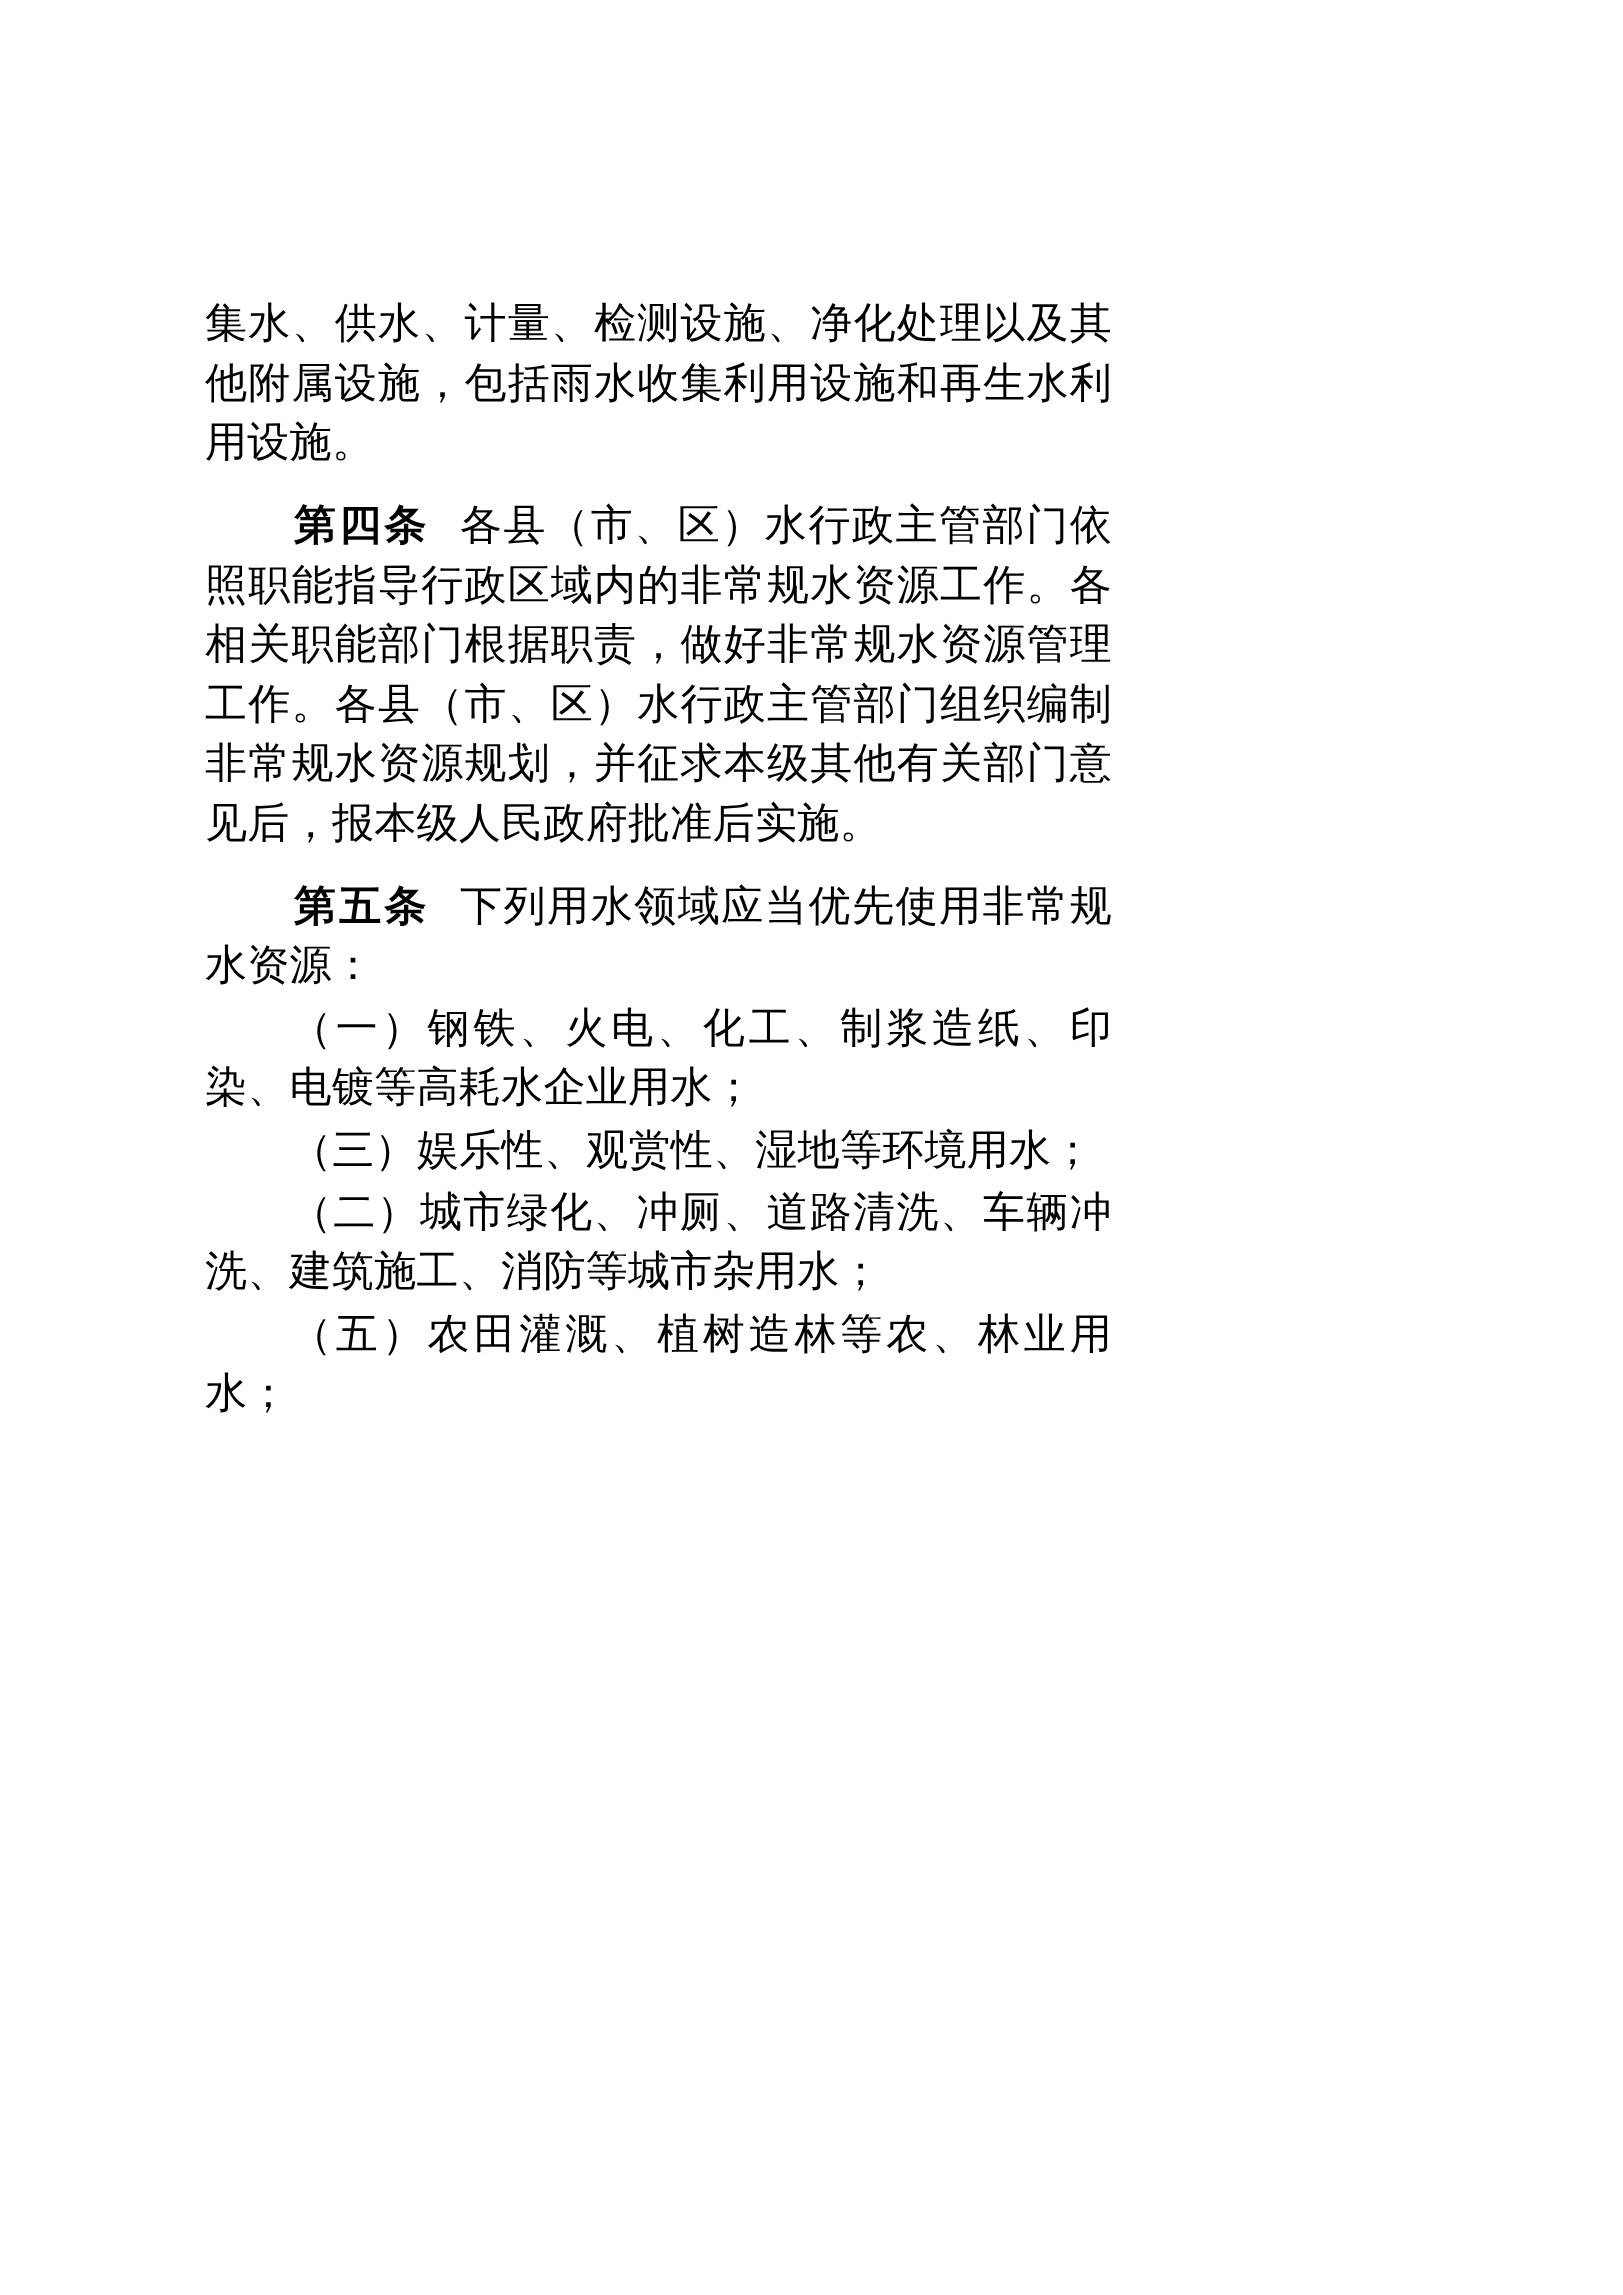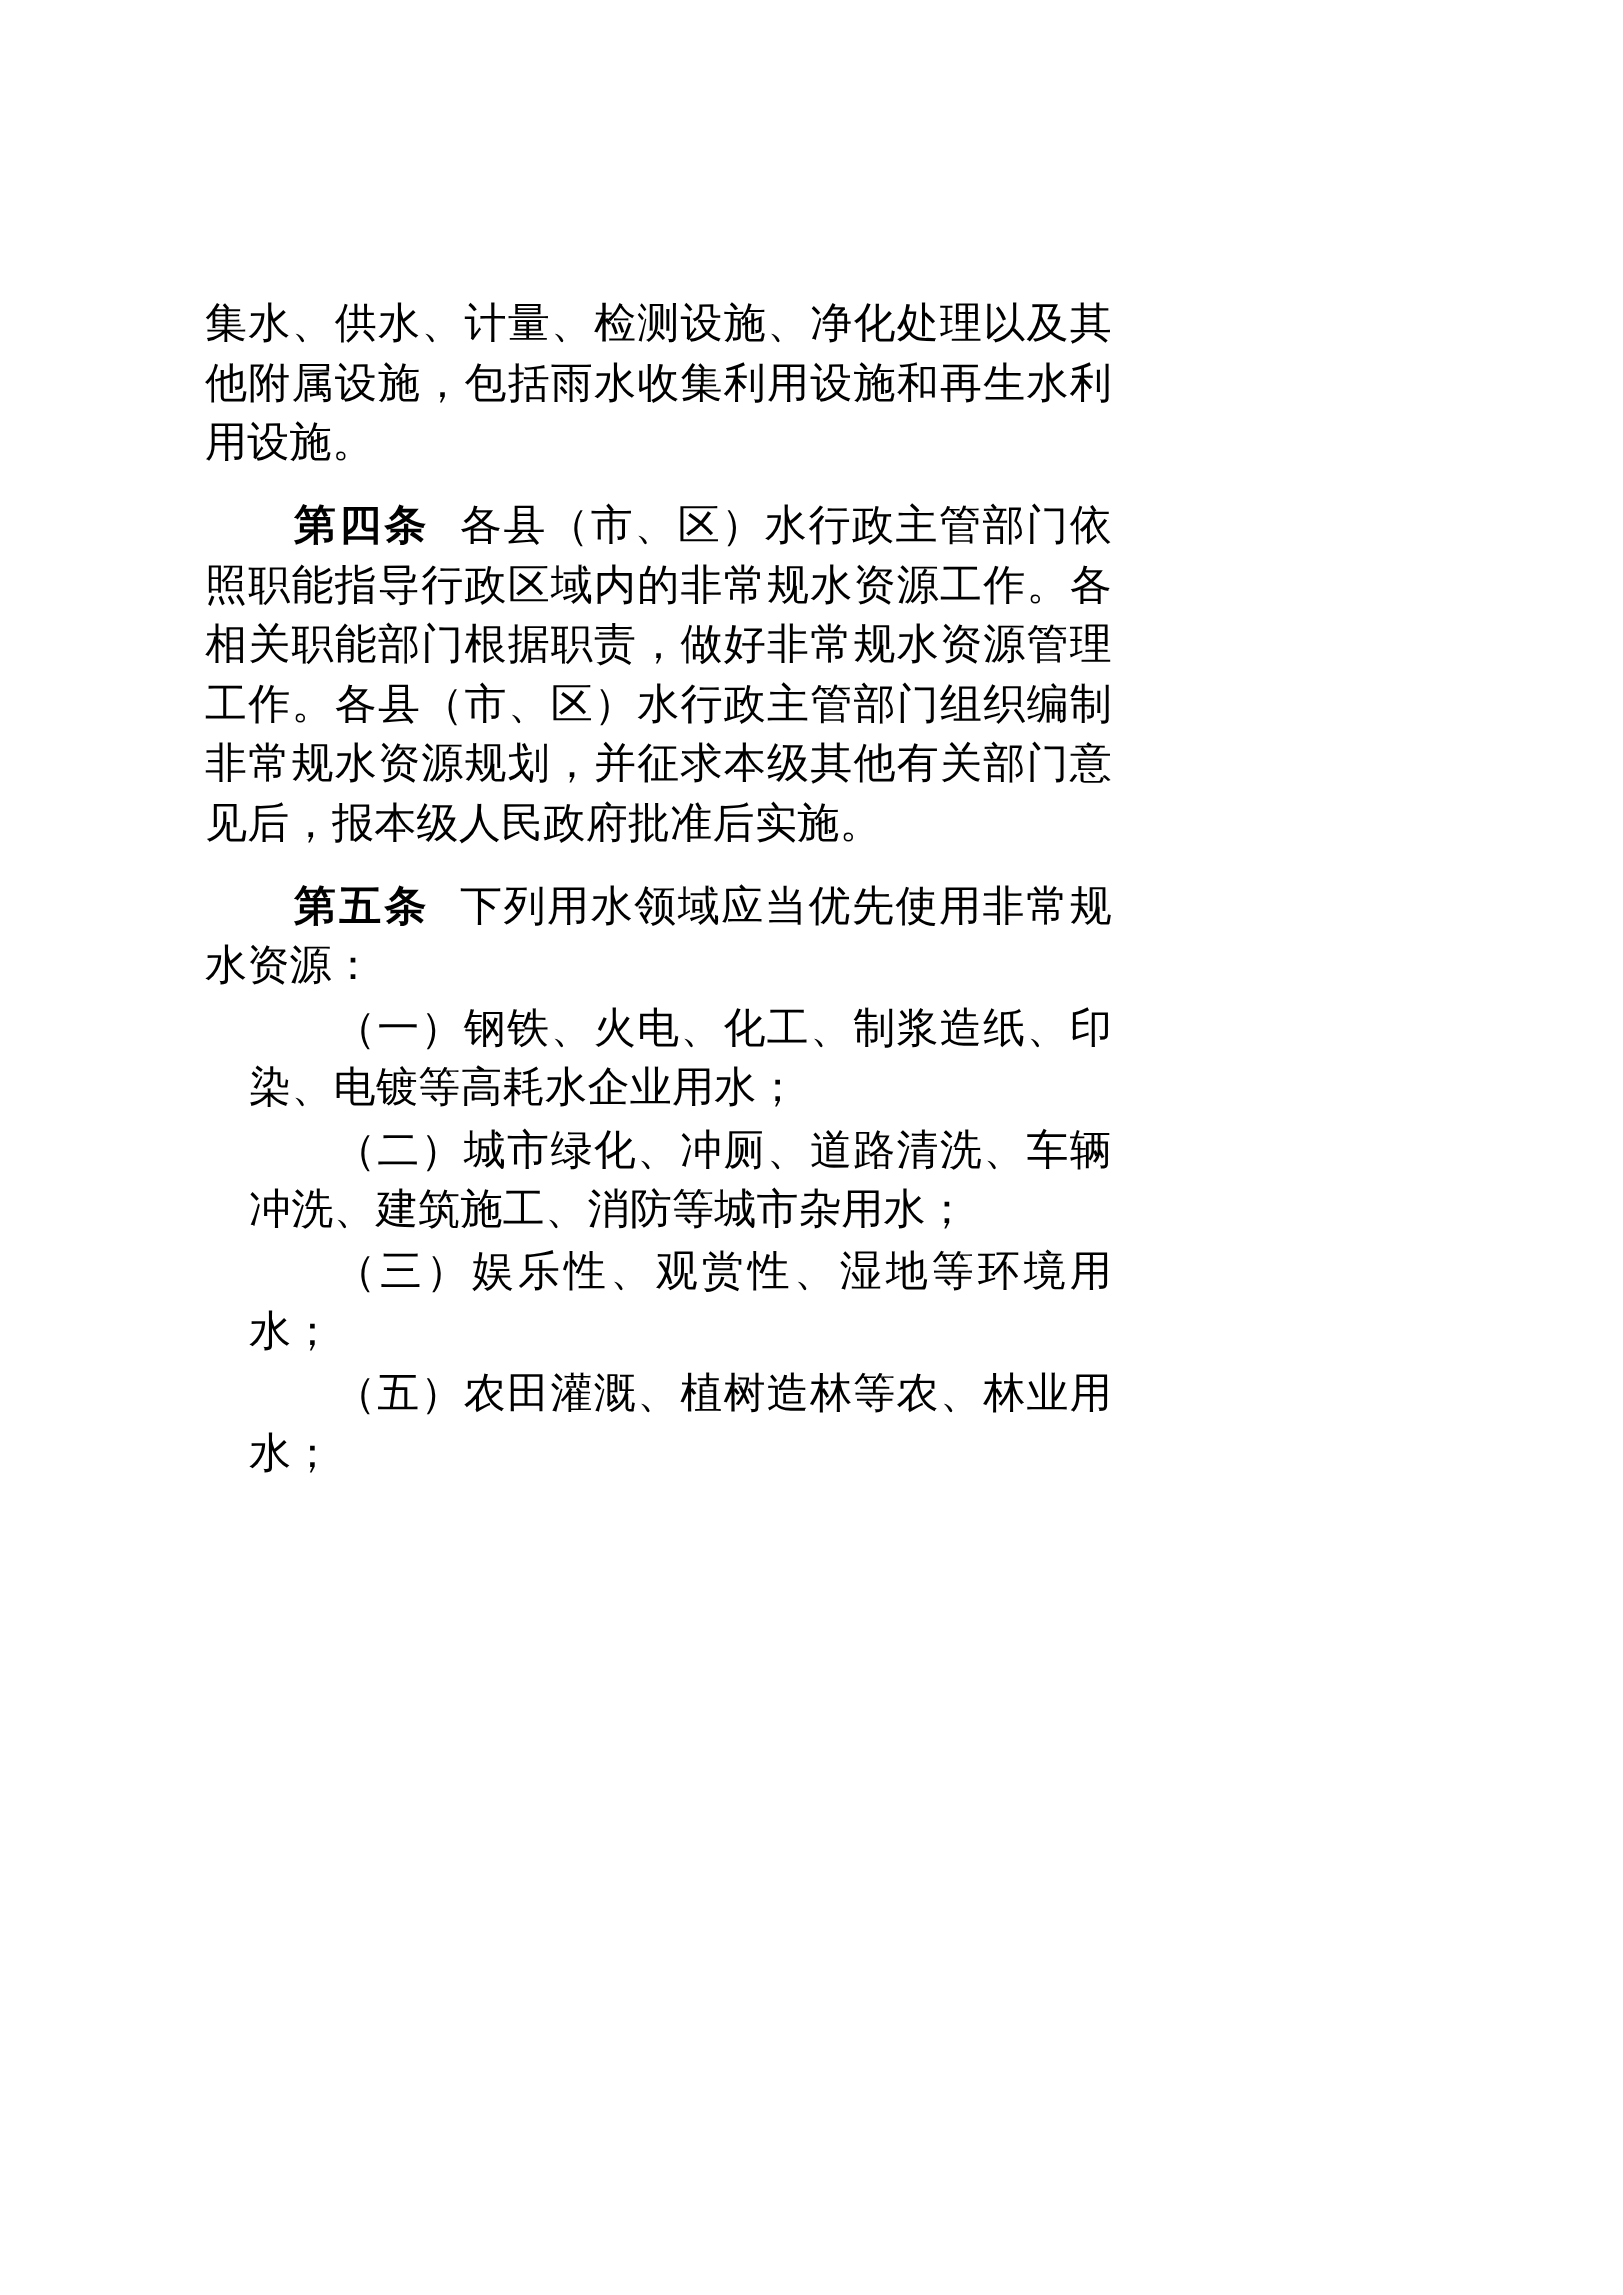--- a/index.html
+++ b/index.html
@@ -31,21 +31,20 @@
   p {
     margin: 0 0 2.7px 0;
     text-indent: 0;
   }
   p.indent2 {
     text-indent: 89px;
     margin-top: 23px;
   }
   p.indent-item {
     text-indent: 85px;
-    margin-left: 44px;
   }
   .art-label {
     font-weight: bold;
     letter-spacing: 2px;
   }
   .art-gap {
     display: inline-block;
     width: 29px;
   }
 </style>
@@ -55,21 +54,21 @@
 <div class="page">
   <div class="doc-body">
 
     <p class="plain">集水、供水、计量、检测设施、净化处理以及其他附属设施，包括雨水收集利用设施和再生水利用设施。</p>
 
     <p class="indent2"><span class="art-label">第四条</span><span class="art-gap"></span><span>各县（市、区）水行政主管部门依照职能指导行政区域内的非常规水资源工作。各相关职能部门根据职责，做好非常规水资源管理工作。各县（市、区）水行政主管部门组织编制非常规水资源规划，并征求本级其他有关部门意见后，报本级人民政府批准后实施。</span></p>
 
     <p class="indent2"><span class="art-label">第五条</span><span class="art-gap"></span><span>下列用水领域应当优先使用非常规水资源：</span></p>
 
     <p class="indent-item">（一）钢铁、火电、化工、制浆造纸、印染、电镀等高耗水企业用水；</p>
+    <p class="indent-item">（三）娱乐性、观赏性、湿地等环境用水；</p>
     <p class="indent-item">（二）城市绿化、冲厕、道路清洗、车辆冲洗、建筑施工、消防等城市杂用水；</p>
-    <p class="indent-item">（三）娱乐性、观赏性、湿地等环境用水；</p>
     <p class="indent-item">（五）农田灌溉、植树造林等农、林业用水；</p>
 
 
 
   </div>
 </div>
 
 
 </body></html>

